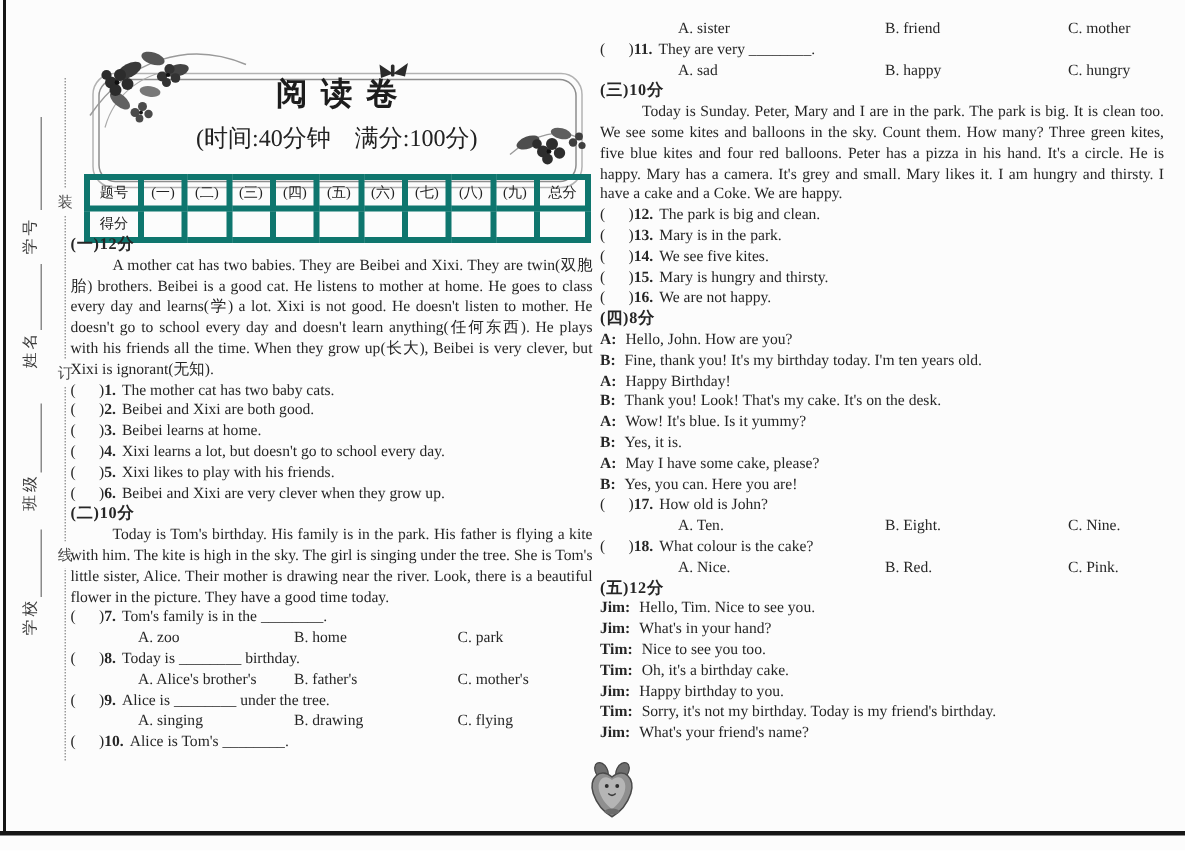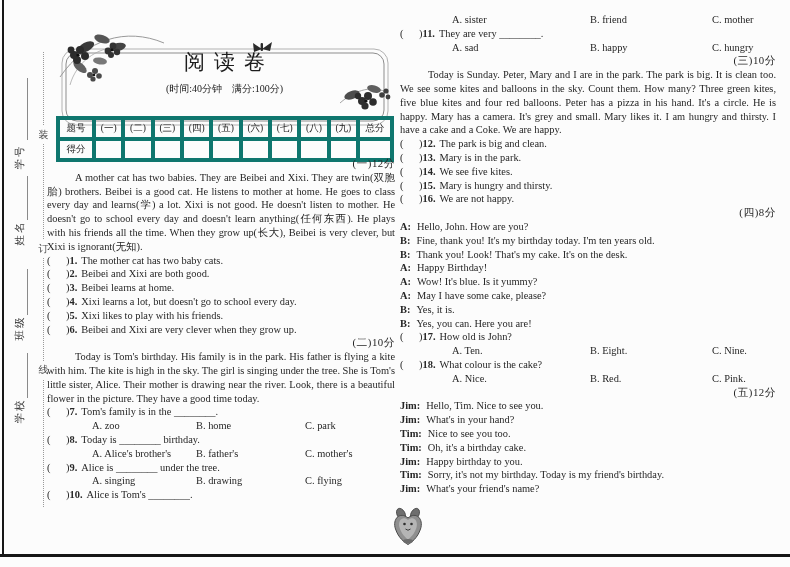--- a/index.html
+++ b/index.html
@@ -20,33 +20,33 @@
   .mlabel { position:absolute; left:-15px; width:70px; height:14px; text-align:center;
             transform:rotate(-90deg); font-size:10.5px; color:#3a3a3a; letter-spacing:2px; }
   .m0 { top:150px; } .m1 { top:226px; } .m2 { top:321px; } .m3 { top:404px; }
   .mblank { position:absolute; left:27px; width:1px; background:#8a8a8a; }
   .k0 { top:78px;  height:62px; } .k1 { top:176px; height:44px; }
   .k2 { top:269px; height:46px; } .k3 { top:353px; height:45px; }
   
   .title-box { position:absolute; left:56px; top:33px; width:337px; height:79px; }
   .title-box svg { position:absolute; left:0; top:-14px; overflow:visible; }
   .box-title { position:absolute; left:0; width:100%; top:15px; text-align:center;
-               font-size:21px; font-weight:normal; letter-spacing:9px; text-indent:9px; color:#1d1d1d; }
+               font-size:21px; font-weight:bold; letter-spacing:9px; text-indent:9px; color:#1d1d1d; }
   .box-sub   { position:absolute; left:0; width:100%; top:49px; text-align:center;
-               font-size:10px; color:#222; }
+               font-size:16px; color:#222; }
   
   .score-table { position:absolute; left:56px; top:116px; width:338px;
                  border-collapse:collapse; table-layout:fixed; }
   .score-table td { border:4px solid #0f766e; height:17px; text-align:center;
                     font-size:9.5px; padding:0; color:#222; }
   
   .col { position:absolute; font-size:10.4px; line-height:13.8px; }
   .col-left  { left:47px;  top:157px; width:348px; }
   .col-right { left:400px; top:13px;  width:376px; }
-  .sec  { text-align:right; font-weight:normal; font-size:10.8px; letter-spacing:0.5px; }
+  .sec  { text-align:left; font-weight:bold; font-size:10.8px; letter-spacing:0.5px; }
   .para { text-align:justify; text-indent:28px; }
   .q    { white-space:nowrap; }
   .paren{ white-space:pre; }
   .qnum { font-weight:bold; }
   .qtext{ margin-left:4px; }
   .opts { display:grid; }
   .col-left  .opts { margin-left:45px; grid-template-columns:104px 109px auto; }
   .col-right .opts { margin-left:52px; grid-template-columns:126px 110px auto;gap:12px; }
   .dlg .sp { font-weight:bold; margin-right:6px; }
   
@@ -265,25 +265,25 @@
       </div>
       <div class="qwrap">
         <div class="q"><span class="paren">(      )</span><b class="qnum">15.</b><span class="qtext">Mary is hungry and thirsty.</span></div>
       </div>
       <div class="qwrap">
         <div class="q"><span class="paren">(      )</span><b class="qnum">16.</b><span class="qtext">We are not happy.</span></div>
       </div>
       <div class="sec">(四)8分</div>
       <div class="dlg"><b class="sp">A:</b><span class="dtext">Hello, John. How are you?</span></div>
       <div class="dlg"><b class="sp">B:</b><span class="dtext">Fine, thank you! It's my birthday today. I'm ten years old.</span></div>
+      <div class="dlg"><b class="sp">A:</b><span class="dtext">Happy Birthday!</span></div>
       <div class="dlg"><b class="sp">B:</b><span class="dtext">Thank you! Look! That's my cake. It's on the desk.</span></div>
-      <div class="dlg"><b class="sp">A:</b><span class="dtext">Happy Birthday!</span></div>
       <div class="dlg"><b class="sp">A:</b><span class="dtext">Wow! It's blue. Is it yummy?</span></div>
+      <div class="dlg"><b class="sp">B:</b><span class="dtext">Yes, it is.</span></div>
       <div class="dlg"><b class="sp">A:</b><span class="dtext">May I have some cake, please?</span></div>
-      <div class="dlg"><b class="sp">B:</b><span class="dtext">Yes, it is.</span></div>
       <div class="dlg"><b class="sp">B:</b><span class="dtext">Yes, you can. Here you are!</span></div>
       <div class="qwrap">
         <div class="q"><span class="paren">(      )</span><b class="qnum">17.</b><span class="qtext">How old is John?</span></div>
         <div class="opts">
           <span class="opt">A. Ten.</span>
           <span class="opt">B. Eight.</span>
           <span class="opt">C. Nine.</span>
         </div>
       </div>
       <div class="qwrap">

